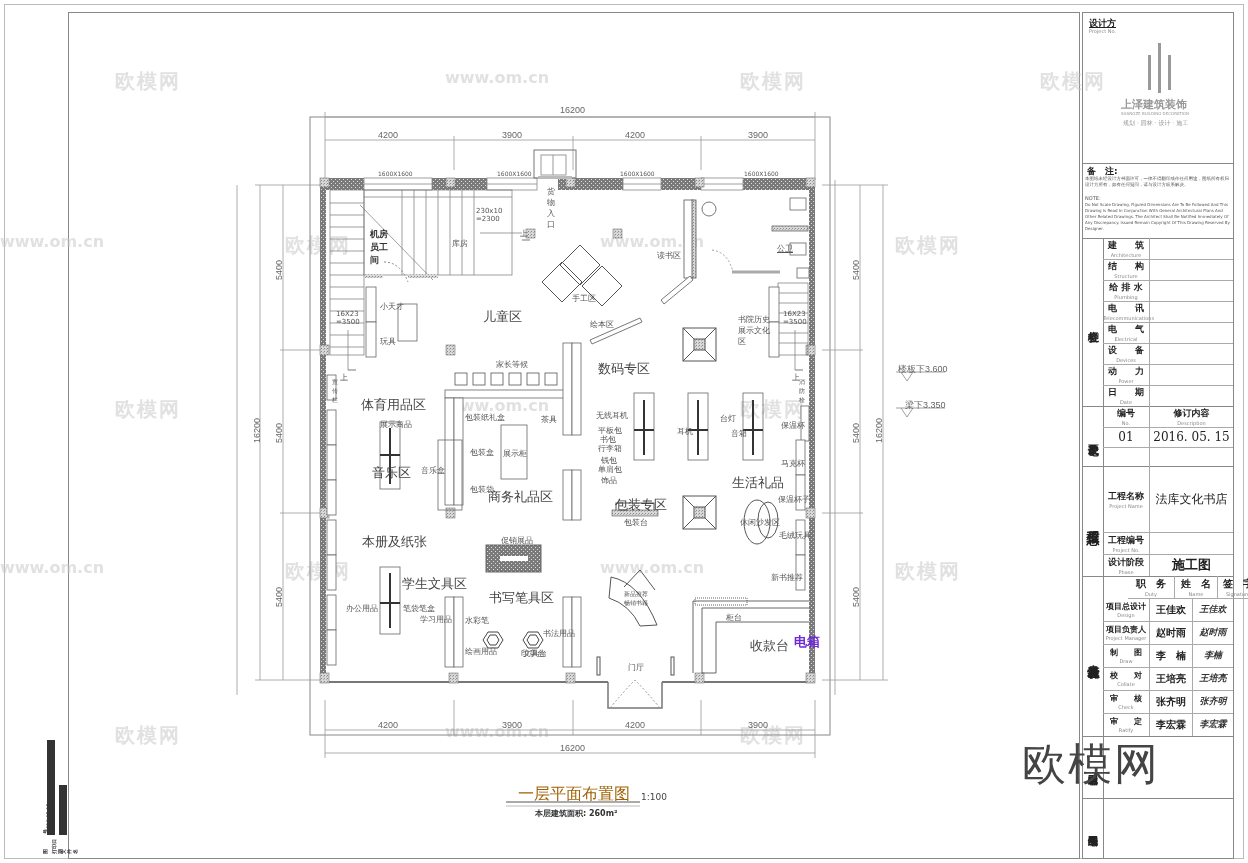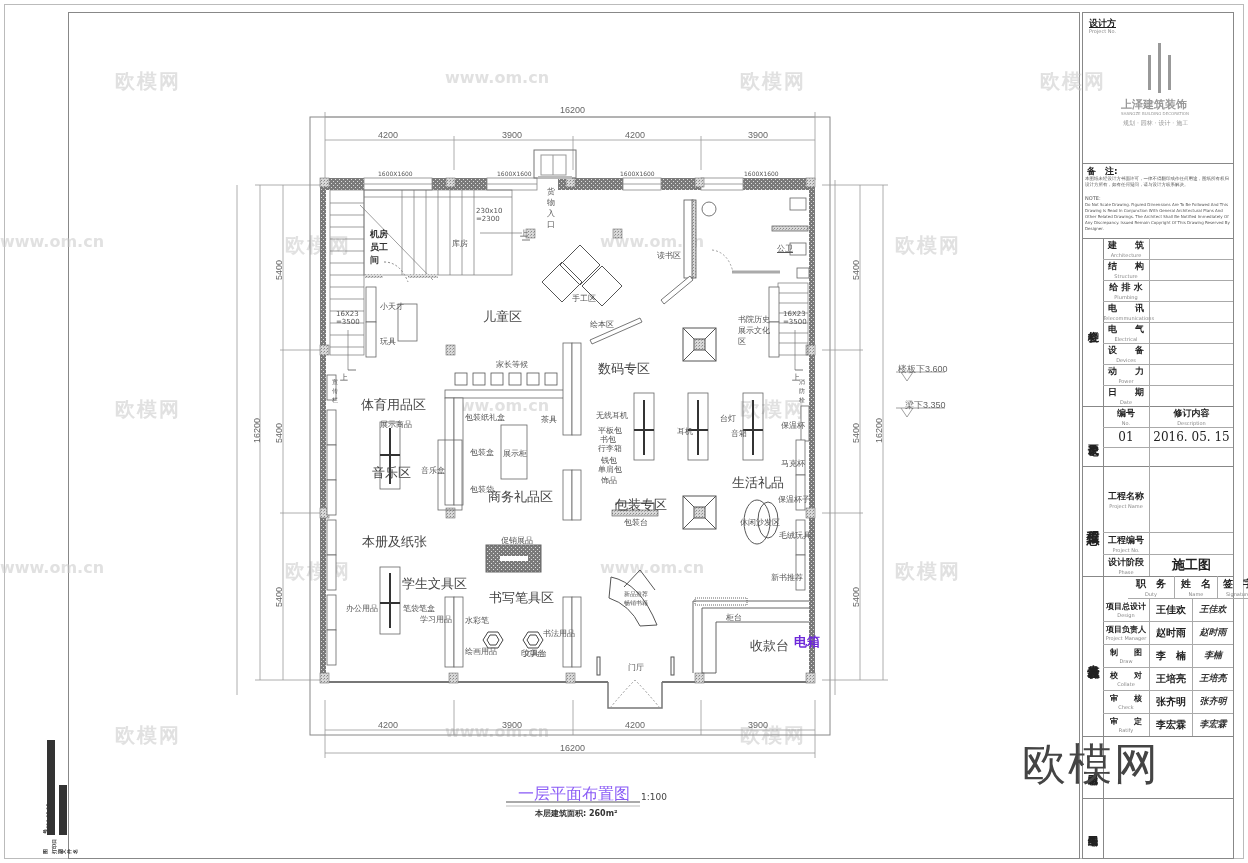--- a/index.html
+++ b/index.html
@@ -457,21 +457,21 @@
 <div class="lbl" style="left:465px;top:615px;">水彩笔</div>
 <div class="lbl" style="left:465px;top:646px;">绘画用品</div>
 <div class="lbl" style="left:501px;top:535px;">促销展品</div>
 <div class="lbl" style="left:483px;top:648px;margin-left:38px;">印章台</div>
 <div class="lbl" style="left:523px;top:648px;">文具台</div>
 <div class="lbl" style="left:543px;top:628px;">书法用品</div>
 <div class="lbl" style="left:628px;top:662px;">门厅</div>
 <div class="lbl" style="left:726px;top:612px;">柜台</div>
 <div class="lbl" style="left:624px;top:590px;width:30px;white-space:normal;font-size:6px;">新品推荐 畅销书籍</div>
 
-<div class="abs" style="left:518px;top:784px;font-size:16px;font-family:Liberation Mono, monospace;color:#8b5cf6;">一层平面布置图</div>
+<div class="abs" style="left:518px;top:784px;font-size:16px;font-family:Liberation Mono, monospace;color:#a16207;">一层平面布置图</div>
 <div class="abs" style="left:641px;top:792px;font-size:9px;color:#444;">1:100</div>
 <div class="abs" style="left:535px;top:808px;font-size:8px;color:#333;font-weight:bold;">本层建筑面积: 260m²</div>
 
 <div class="tb">
 
   <div class="tb-sec" style="top:0;height:150px;">
     <div class="abs" style="left:6px;top:4px;font-weight:bold;font-size:9px;color:#222;text-decoration:underline;">设计方</div>
     <div class="abs" style="left:6px;top:15px;font-size:5px;color:#888;">Project No.</div>
     <div class="abs" style="left:62px;top:30px;width:30px;height:50px;">
       <div class="abs" style="left:3px;top:12px;width:3px;height:35px;background:#999;"></div>
@@ -571,20 +571,21 @@
     </div>
   </div>
 
   <div class="tb-sec" style="top:453px;height:110px;">
     <div class="tb-side" style="top:0;height:110px;writing-mode:vertical-rl;font-size:13px;">工程信息</div>
     <div class="tb-row" style="top:0;height:66px;">
       <div class="tb-k">
           <span>工程名称</span>
           <small>Project Name</small>
         </div>
+      <div class="tb-v">法库文化书店</div>
     </div>
     <div class="tb-row" style="top:66px;height:22px;">
       <div class="tb-k">
           <span>工程编号</span>
           <small>Project No.</small>
         </div>
       <div class="tb-v"></div>
     </div>
     <div class="tb-row" style="top:88px;height:22px;border-bottom:none;">
       <div class="tb-k">

